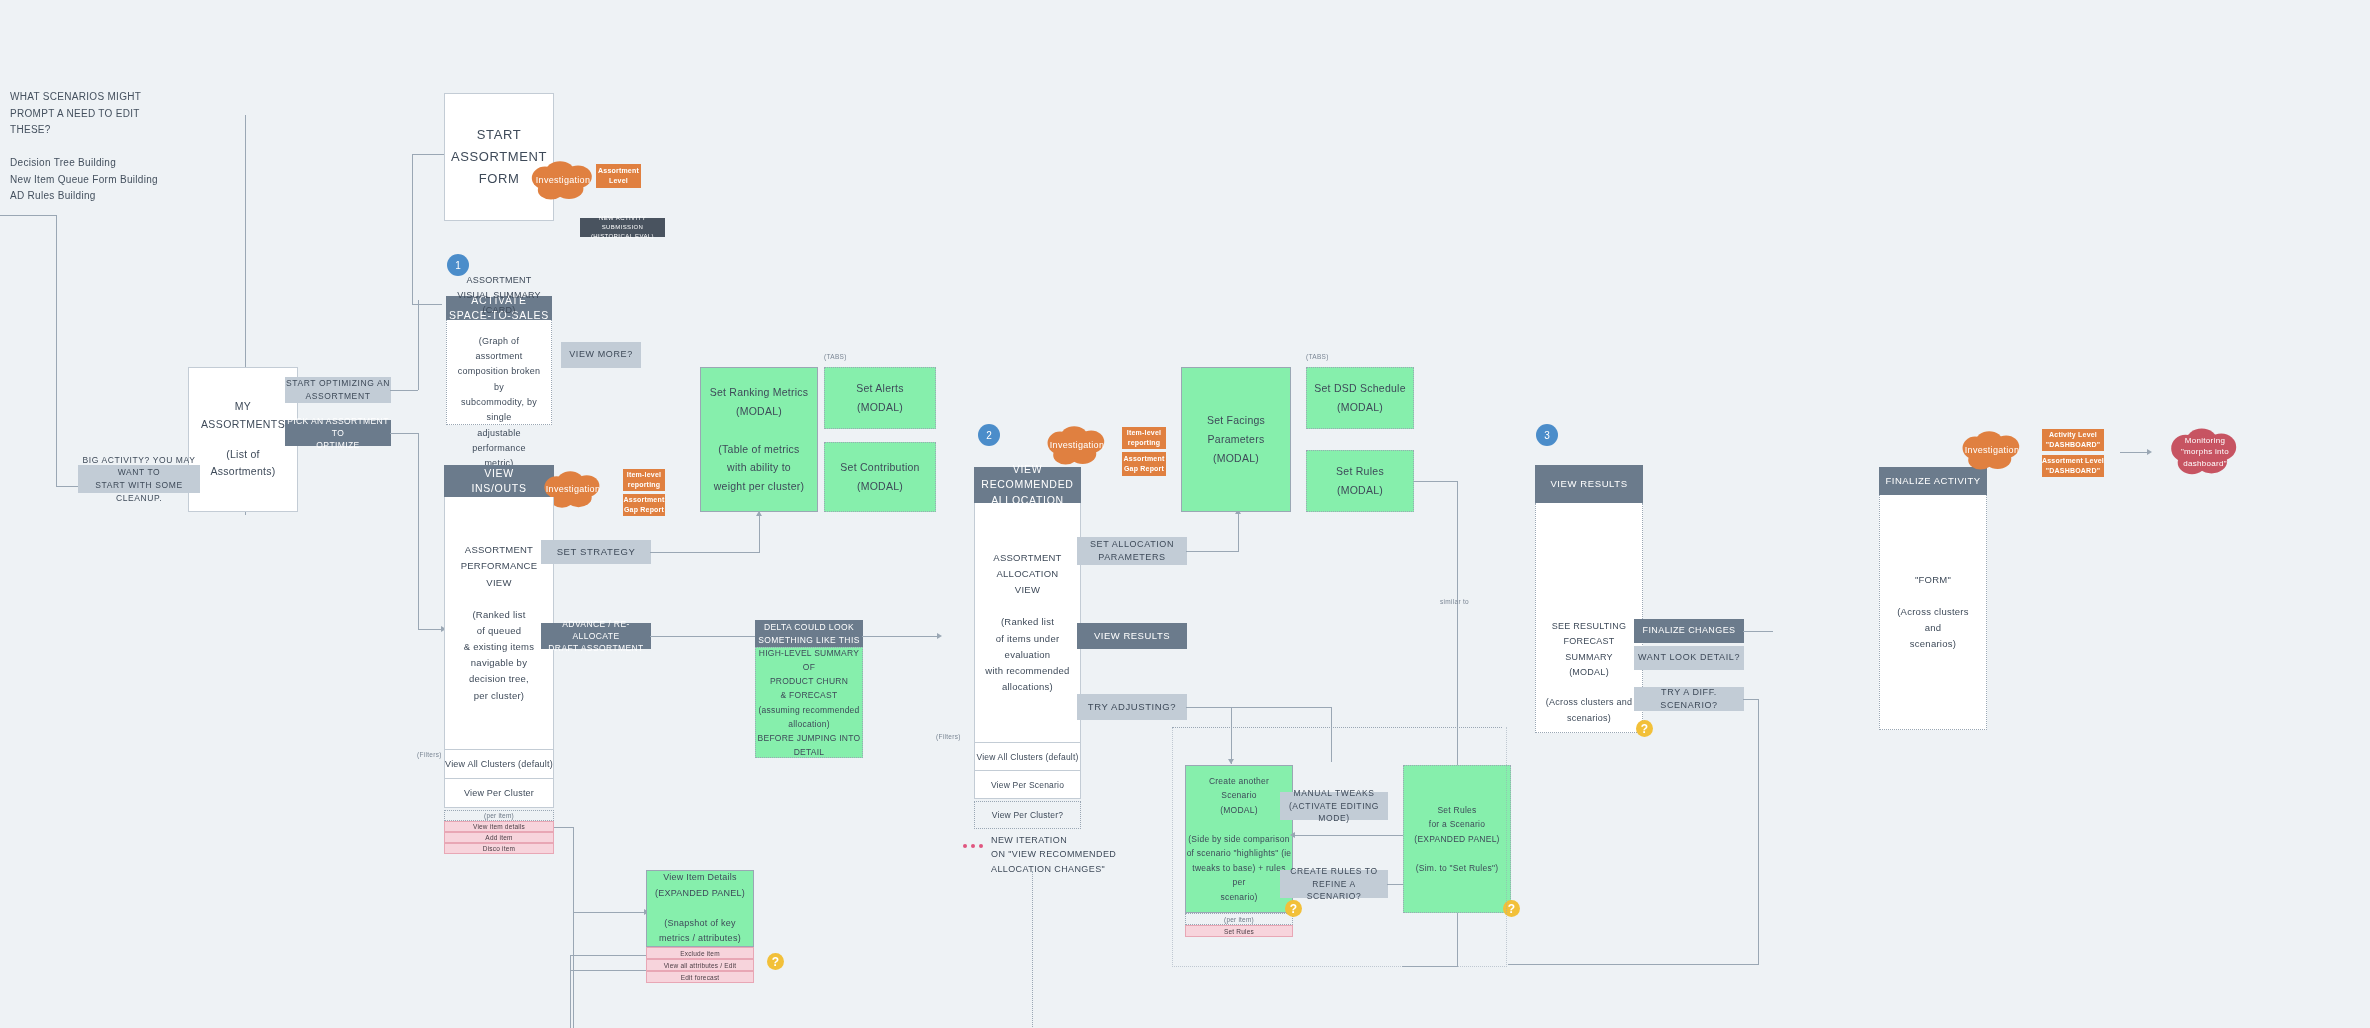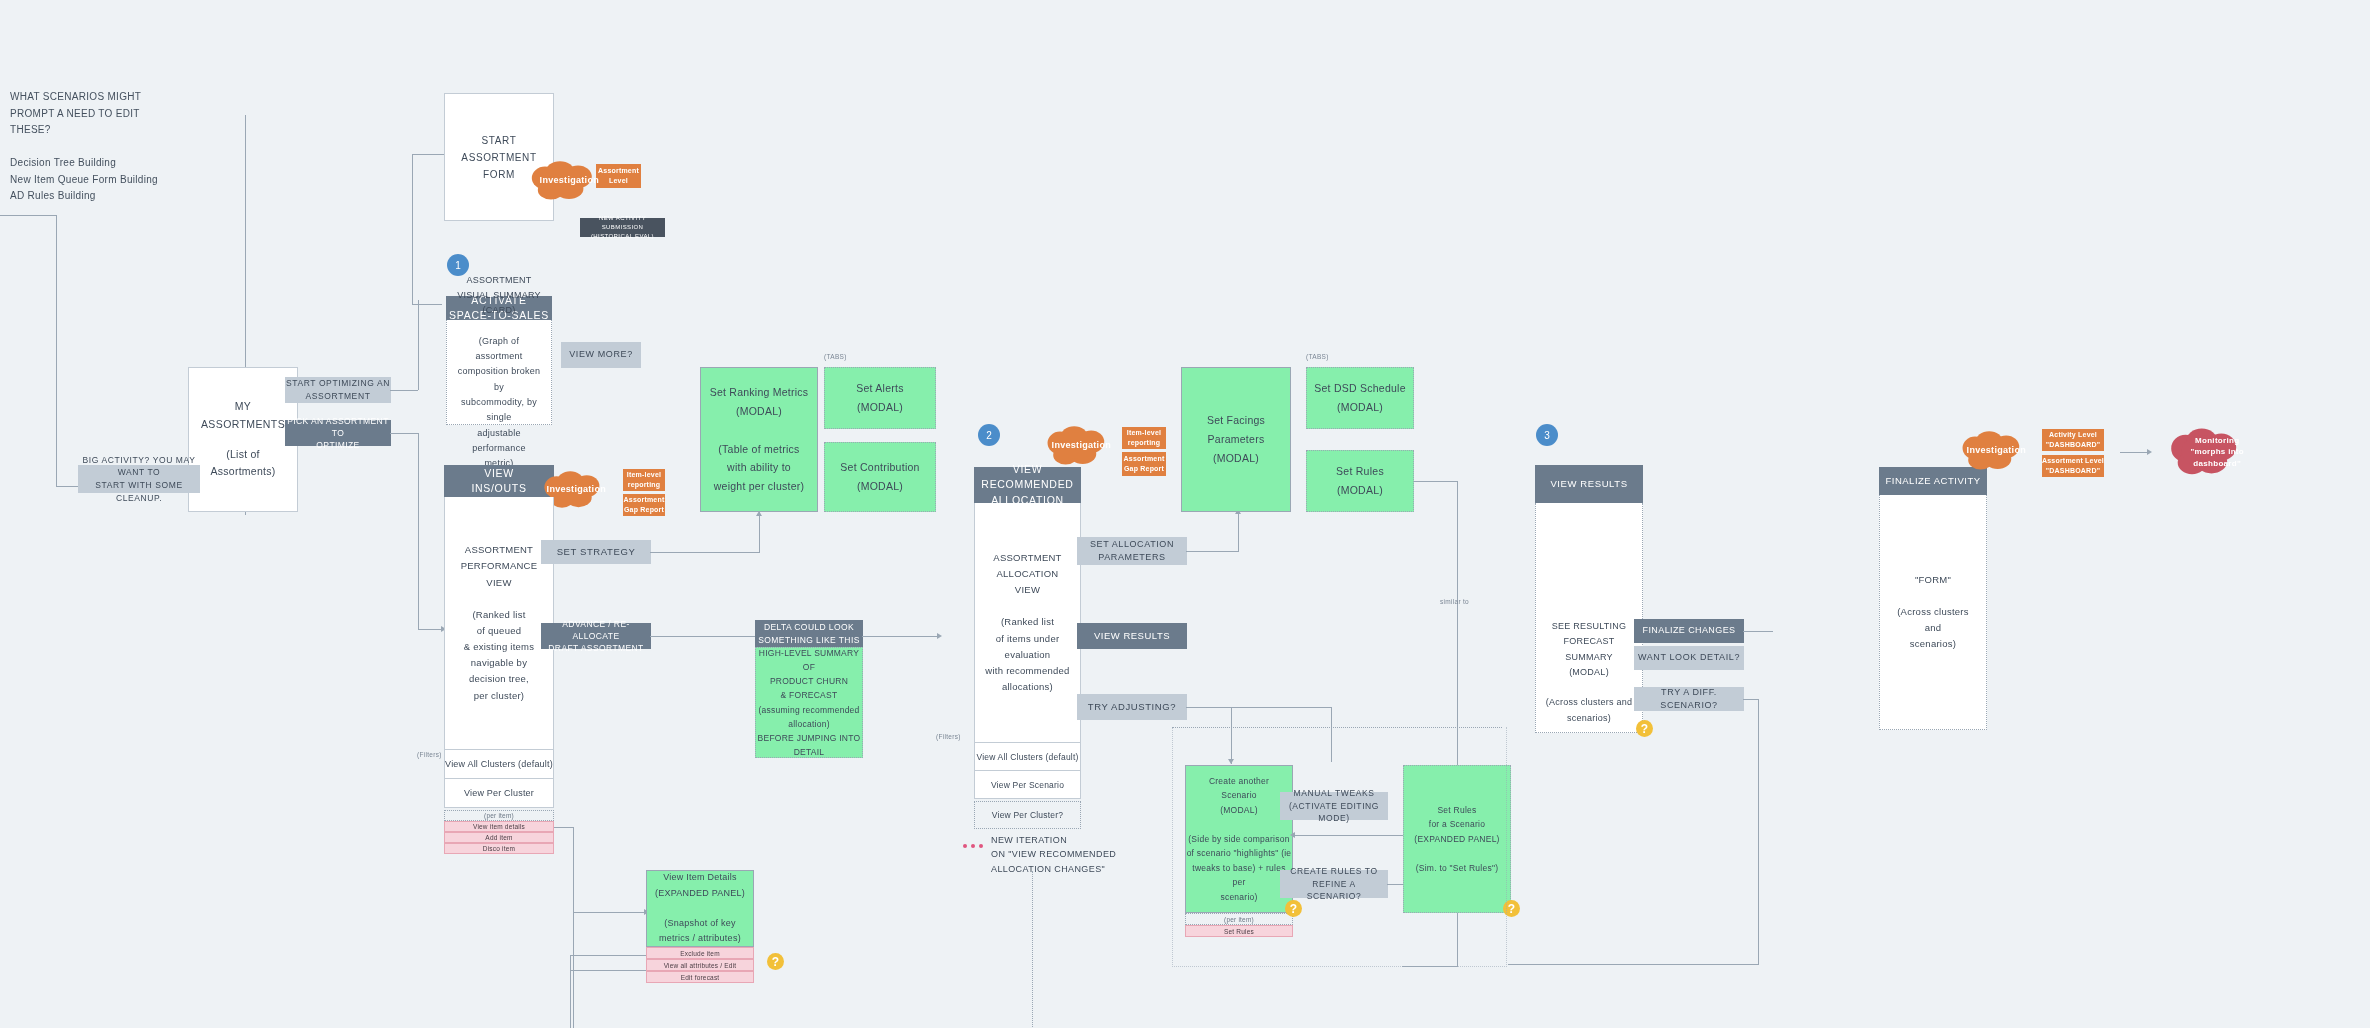--- a/index.html
+++ b/index.html
@@ -68,23 +68,23 @@
   
   .sticky{
     background:#e08040;color:#ffffff;
     display:flex;align-items:center;justify-content:center;text-align:center;
     font-size:7px;line-height:1.5;letter-spacing:.2px;white-space:pre-line;
     font-weight:bold;
   }
 
   
   .cloud{
-    display:flex;align-items:center;justify-content:flex-end;text-align:center;
+    display:flex;align-items:center;justify-content:center;text-align:center;
     color:#fff;font-size:9px;letter-spacing:.3px;line-height:1.45;
-    white-space:pre-line;font-weight:bold;
+    white-space:pre-line;font-weight:normal;
   }
   .cloud svg{position:absolute;left:0;top:0;width:100%;height:100%;}
   .cloud span{position:relative;z-index:2;}
 
   
   .numcircle{
     background:#4b8dca;color:#fff;border-radius:50%;
     display:flex;align-items:center;justify-content:center;
     font-size:10px;
   }
@@ -162,21 +162,21 @@
   <div class="abs arrowr" style="left:79px;top:468px;"></div>
 
   <div class="abs ln lnv" style="left:245px;top:100px;height:400px;"></div>
 
   <div class="abs ln lnh" style="left:412px;top:139px;width:34px;"></div>
   <div class="abs arrowr" style="left:445px;top:136px;"></div>
   <div class="abs ln lnv" style="left:412px;top:139px;height:150px;"></div>
   <div class="abs ln lnh" style="left:412px;top:289px;width:30px;"></div>
 
   <div class="abs screen solid" style="left:444px;top:78px;width:110px;height:128px;">
-    <div class="screen-body" style="font-size:10px;letter-spacing:.6px;">START ASSORTMENT
+    <div class="screen-body" style="font-size:13px;letter-spacing:.6px;">START ASSORTMENT
 FORM</div>
   </div>
 
   <div class="abs cloud" style="left:527px;top:145px;width:72px;height:42px;">
     <svg viewBox="0 0 120 70" preserveAspectRatio="none">
       <g fill="#e08040">
         <ellipse cx="30" cy="30" rx="22" ry="19"></ellipse>
         <ellipse cx="55" cy="20" rx="24" ry="18"></ellipse>
         <ellipse cx="85" cy="28" rx="23" ry="19"></ellipse>
         <ellipse cx="70" cy="48" rx="24" ry="17"></ellipse>

